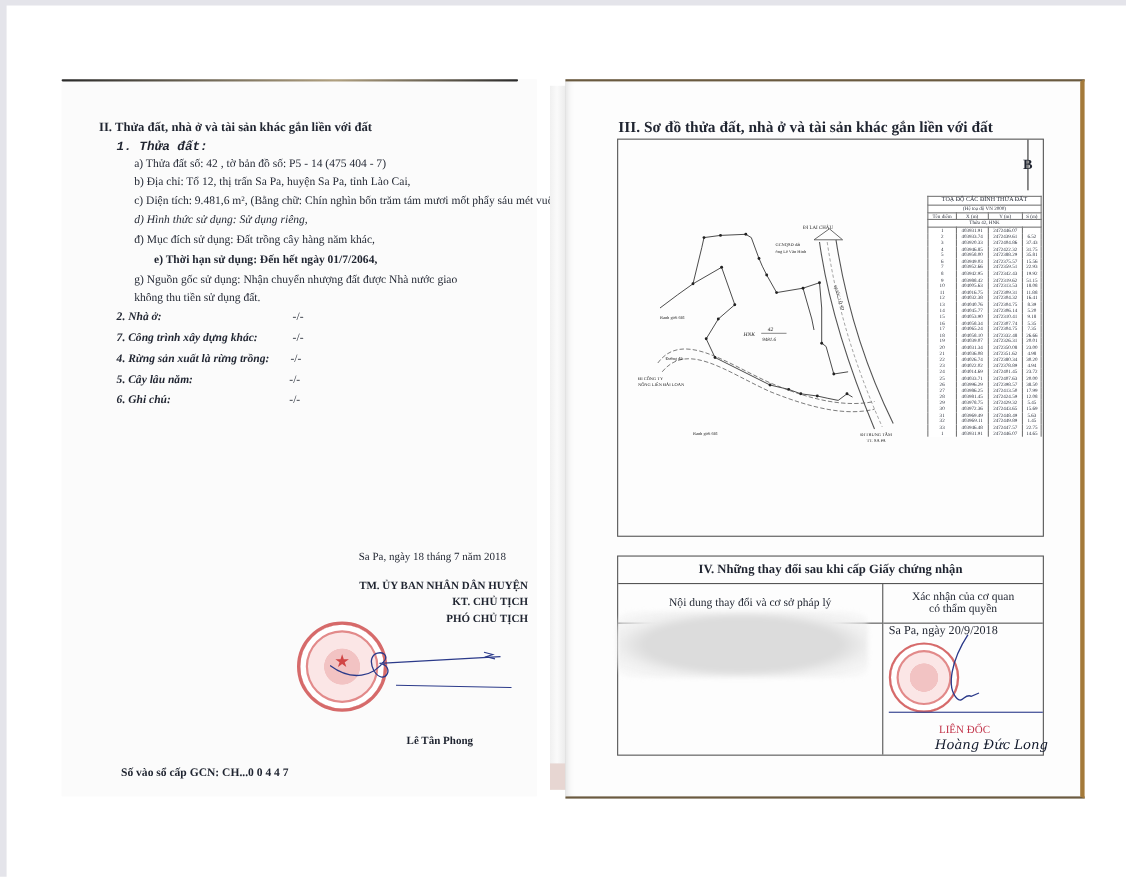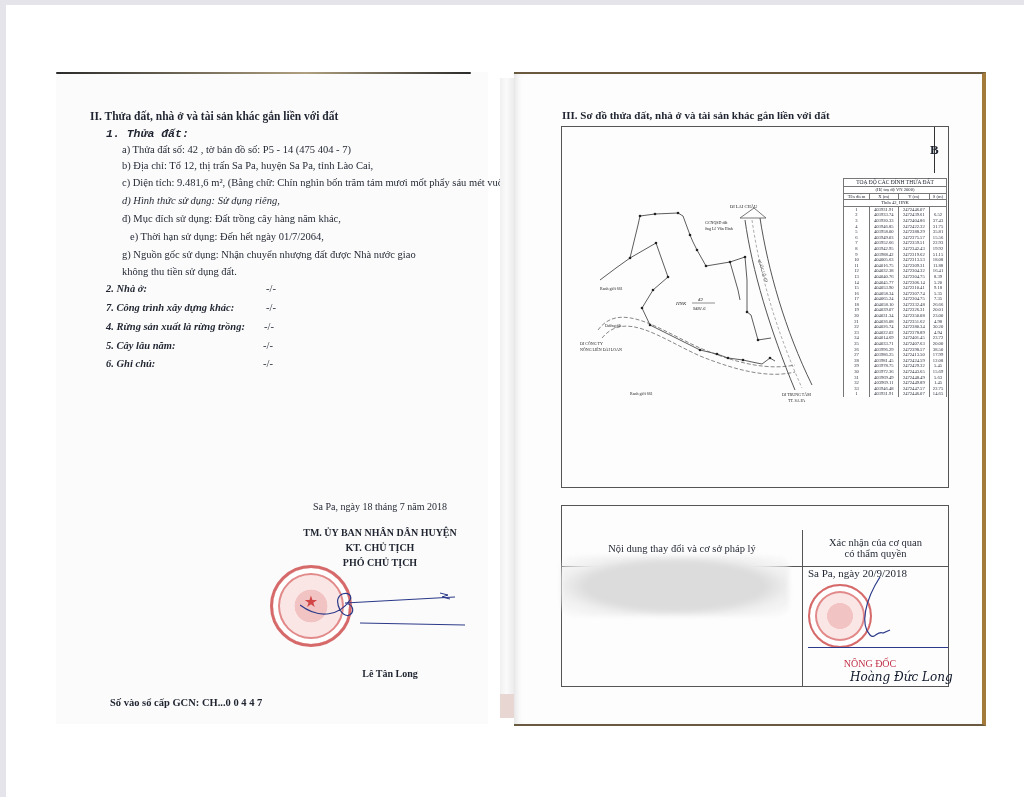--- a/index.html
+++ b/index.html
@@ -33,21 +33,21 @@
     background:linear-gradient(90deg,#f0f0f0,#fafafa 40%,#e8e8e8);
   }
   .spine .tab { position:absolute; left:0; bottom:0; width:14px; height:24px; background:#e7d6d2; }
 
   
   .sec-title { position:absolute; font-weight:bold; font-size:11.5px; }
   .sub-title { position:absolute; font-weight:bold; font-style:italic; font-size:11.5px; }
   .line { position:absolute; font-size:10.5px; white-space:nowrap; }
   .item-row { position:absolute; font-size:10.5px; font-weight:bold; font-style:italic; white-space:nowrap; }
   .item-row .val { position:absolute; font-weight:normal; font-style:normal; }
-  .center { position:absolute; text-align:center; font-size:10px; white-space:nowrap; }
+  .center { position:absolute; text-align:right; font-size:10px; white-space:nowrap; }
   .bold { font-weight:bold;margin-top:12px; }
 
   .stamp {
     position:absolute; border-radius:50%;
     border:3px solid #d66a6a; box-shadow: inset 0 0 0 5px #fff, inset 0 0 0 7px #e28a8a;
     background:radial-gradient(circle,#f2c3c3 0 30%, #fbe6e6 31% 60%, transparent 61%);
   }
   .stamp .star { position:absolute; left:50%; top:44%; transform:translate(-50%,-50%); color:#d14545; font-size:16px; }
 
   
@@ -92,21 +92,21 @@
 </div>
 
 <div class="sec-title" style="left:90px;top:110px;">II.  Thửa đất, nhà ở và tài sản khác gắn liền với đất</div>
 <div class="sub-title" style="left:106px;top:127px;font-family:Liberation Mono, monospace;">1. Thửa đất:</div>
 
 <div class="line" style="left:122px;top:144px;">a) Thửa đất số: 42 , tờ bản đồ số: P5 - 14 (475 404 - 7)</div>
 <div class="line" style="left:122px;top:160px;">b) Địa chỉ: Tổ 12, thị trấn Sa Pa, huyện Sa Pa, tỉnh Lào Cai,</div>
 <div class="line" style="left:122px;top:177px;">c) Diện tích: 9.481,6 m², (Bằng chữ: Chín nghìn bốn trăm tám mươi mốt phẩy sáu mét vuông),</div>
 <div class="line" style="left:122px;top:195px;font-style:italic;">d) Hình thức sử dụng: Sử dụng riêng,</div>
 <div class="line" style="left:122px;top:213px;">đ) Mục đích sử dụng: Đất trồng cây hàng năm khác,</div>
-<div class="line" style="left:130px;top:231px;">e) Thời hạn sử dụng: Đến hết ngày 01/7/2064,</div>
+<div class="line" style="left:140px;top:231px;font-weight:bold;">e) Thời hạn sử dụng: Đến hết ngày 01/7/2064,</div>
 <div class="line" style="left:122px;top:249px;">g) Nguồn gốc sử dụng: Nhận chuyển nhượng đất được Nhà nước giao</div>
 <div class="line" style="left:122px;top:266px;">không thu tiền sử dụng đất.</div>
 
 <div class="item-row" style="left:106px;top:283px;">
   <span>2. Nhà ở:</span>
   <span class="val" style="left:160px;">-/-</span>
 </div>
 <div class="item-row" style="left:106px;top:302px;">
   <span>7. Công trình xây dựng khác:</span>
   <span class="val" style="left:160px;">-/-</span>
@@ -131,30 +131,30 @@
 
 <div class="stamp" style="left:270px;top:565px;width:76px;height:76px;">
   <span class="star">★</span>
 </div>
 <svg style="position:absolute;left:300px;top:585px;" width="170" height="50">
   <path d="M0,20 C20,35 40,30 50,15 C55,5 30,5 40,25 C50,40 60,20 45,18 L155,12" stroke="#2b3a8a" stroke-width="1.2" fill="none"></path>
   <path d="M140,8 l8,2 l-6,2 l8,2" stroke="#2b3a8a" stroke-width="1" fill="none"></path>
   <path d="M60,38 L165,40" stroke="#2b3a8a" stroke-width="1" fill="none"></path>
 </svg>
 
-<div class="center bold" style="left:350px;top:656px;width:80px;">Lê Tân Long</div>
+<div class="center bold" style="left:350px;top:656px;width:80px;">Lê Tân Phong</div>
 <div class="line bold" style="left:110px;top:685px;">Số vào sổ cấp GCN: CH...0 0 4 4 7</div>
 
 <div class="spine">
     <div class="tab"></div>
   </div>
 
 <div class="right-page"></div>
 
-<div class="sec-title" style="left:562px;top:109px;font-size:11px;">III. Sơ đồ thửa đất, nhà ở và tài sản khác gắn liền với đất</div>
+<div class="sec-title" style="left:562px;top:109px;font-size:14px;">III. Sơ đồ thửa đất, nhà ở và tài sản khác gắn liền với đất</div>
 
 <div class="diagram-box"></div>
 <div class="north-line" style="left:934px;top:127px;height:46px;"></div>
 <div class="north" style="left:930px;top:142px;">B</div>
 
 <svg style="position:absolute;left:580px;top:180px;" width="260" height="225">
 
   <path d="M165,40 C172,90 190,150 215,210" stroke="#555" stroke-width="1" fill="none"></path>
   <path d="M180,38 C188,90 205,150 232,205" stroke="#555" stroke-width="1" fill="none"></path>
   <path d="M172,40 C180,95 196,150 222,208" stroke="#777" stroke-width="0.6" stroke-dasharray="3,2" fill="none"></path>
@@ -429,29 +429,30 @@
       <tr>
         <td class="num">1</td>
         <td class="num">403931.91</td>
         <td class="num">2472446.07</td>
         <td class="num">14.65</td>
       </tr>
     </tbody>
 </table>
 
 <div class="changes">
+  <div class="head">IV. Những thay đổi sau khi cấp Giấy chứng nhận</div>
   <div class="h2" style="left:0;width:240px;">Nội dung thay đổi và cơ sở pháp lý</div>
   <div class="h2" style="left:241px;width:145px;flex-direction:column;">
     <span>Xác nhận của cơ quan</span>
     <span>có thẩm quyền</span>
   </div>
   <div class="col-div"></div>
 </div>
 <div class="blur-block"></div>
 
 <div class="line" style="left:808px;top:567px;font-size:11px;">Sa Pa, ngày 20/9/2018</div>
 <div class="stamp" style="left:808px;top:584px;width:60px;height:60px;border-width:2px;"></div>
 <svg style="position:absolute;left:855px;top:575px;" width="40" height="70">
   <path d="M25,2 C10,25 5,50 15,60 C20,65 22,55 28,58 L35,55" stroke="#2b3a8a" stroke-width="1.2" fill="none"></path>
 </svg>
 <div style="position:absolute;left:808px;top:647px;width:140px;height:1px;background:#2b3a8a;"></div>
-<div class="center" style="left:840px;top:658px;width:60px;color:#c2344a;font-size:10px;">NÔNG ĐỐC</div>
+<div class="center" style="left:840px;top:658px;width:60px;color:#c2344a;font-size:10px;">LIÊN ĐỐC</div>
 <div class="sig-name" style="left:836px;top:670px;">Hoàng Đức Long</div>
 
 </body></html>

